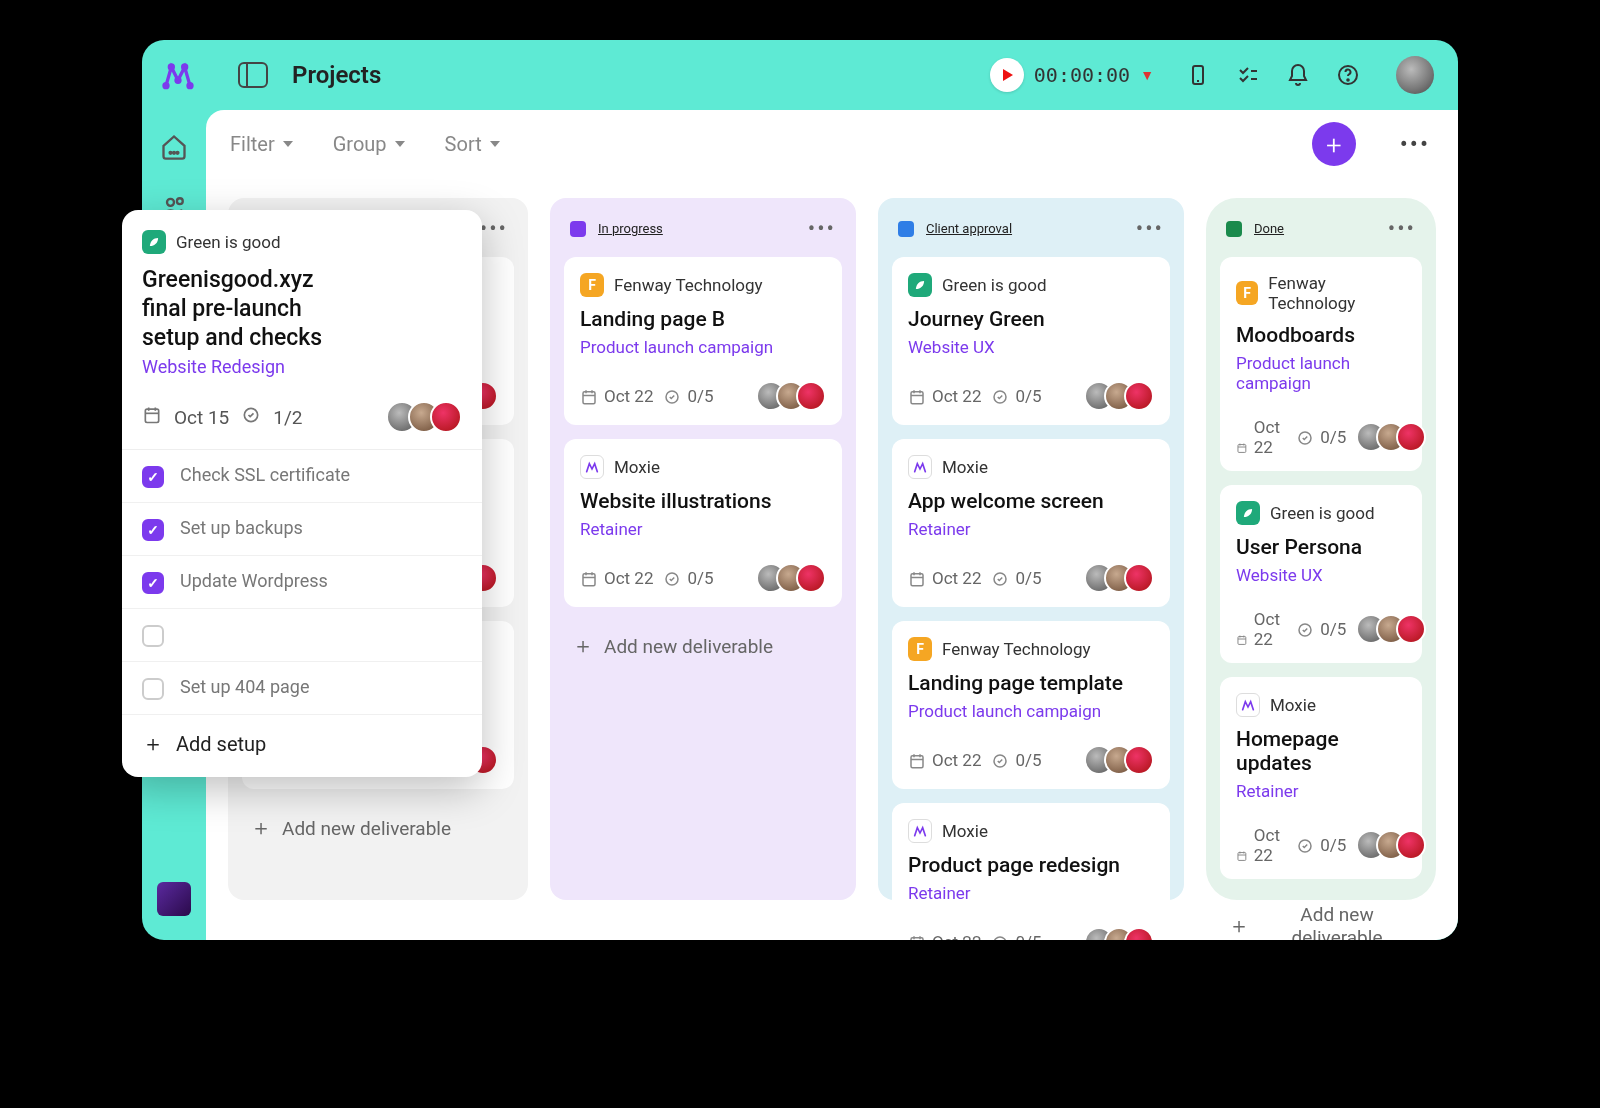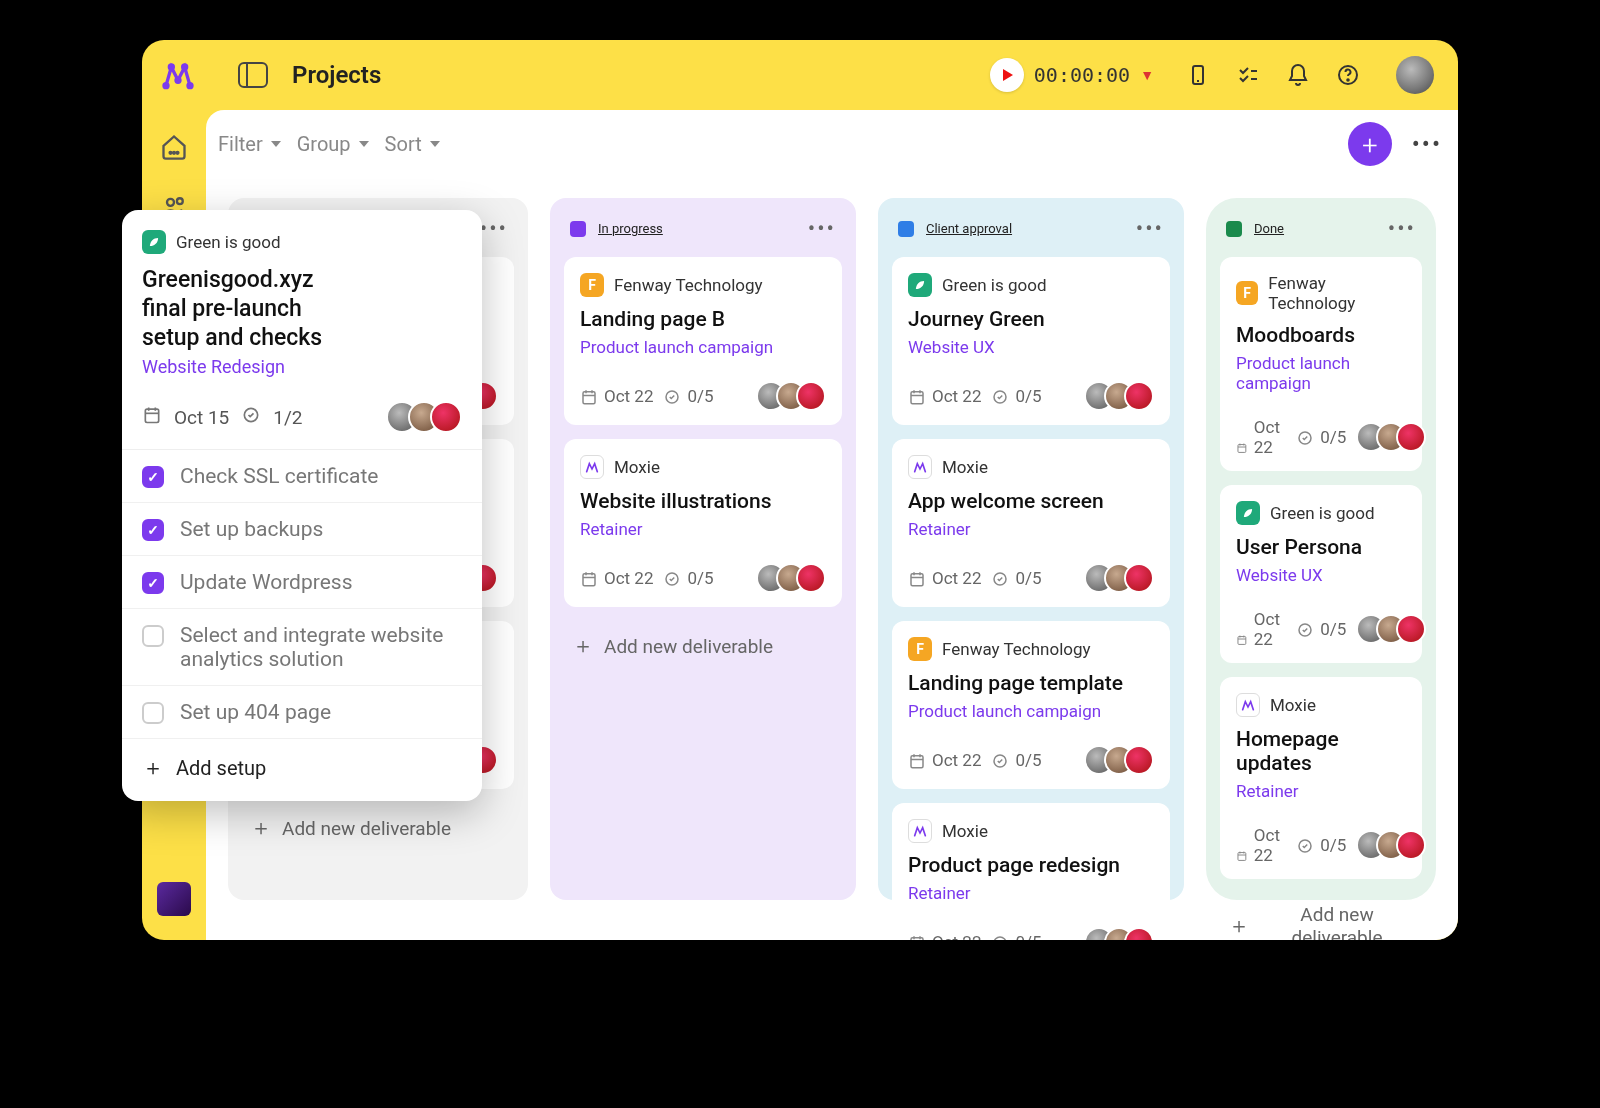--- a/index.html
+++ b/index.html
@@ -1,19 +1,19 @@
 <!DOCTYPE html>
 <html><head>
 <meta charset="utf-8">
 <style>
   * { box-sizing: border-box; margin: 0; padding: 0; font-family: -apple-system, BlinkMacSystemFont, "Segoe UI", Roboto, Helvetica, Arial, sans-serif; }
   body { background: #000; padding: 40px 20px 20px 20px; }
   .app-shell { width: 1316px; height: 900px; margin: 0 auto; position: relative; }
   .window {
-    position: absolute; inset: 0; background: #fde047; border-radius: 22px; overflow: hidden;
+    position: absolute; inset: 0; background: #5eead4; border-radius: 22px; overflow: hidden;
     display: flex; flex-direction: column; box-shadow: 0 10px 40px rgba(0,0,0,.5);
   }
   
   .topbar { height: 70px; display: flex; align-items: center; padding: 0 24px 0 16px; }
   .logo { width: 40px; height: 40px; display:flex; align-items:center; justify-content:center; color:#7C3AED; font-size:28px; font-weight:800; }
   .logo svg { width: 32px; height: 32px; }
   .panel-toggle { margin-left: 40px; width: 30px; height: 26px; border:2px solid #444; border-radius:6px; position:relative; background:none; cursor:pointer; }
   .panel-toggle::before { content:""; position:absolute; left:6px; top:0; bottom:0; width:2px; background:#444; }
   .page-title { margin-left: 24px; font-size: 24px; font-weight: 600; color:#222; }
   .spacer { flex:1; }
@@ -28,21 +28,21 @@
   .avatar-me { width:38px; height:38px; border-radius:50%; background:radial-gradient(circle at 40% 35%, #bbb 0%, #777 60%, #444 100%); margin-left:10px; }
 
   
   .body { flex:1; display:flex; overflow:hidden; }
   .side-rail { width:64px; display:flex; flex-direction:column; align-items:center; padding-top:20px; gap:24px; }
   .rail-btn { width:36px; height:36px; background:none; border:none; cursor:pointer; color:#555; }
   .rail-btn svg { width:28px; height:28px; }
   .rail-end { margin-top:auto; width:34px; height:34px; border-radius:6px; background:linear-gradient(135deg,#5b2aa0,#2a0a4a); margin-bottom:24px; }
 
   .main { flex:1; background:#fff; border-top-left-radius:18px; display:flex; flex-direction:column; overflow:hidden; }
-  .toolbar { height:68px; display:flex; align-items:center; padding:0 12px; gap:16px; border-bottom:1px solid transparent; }
+  .toolbar { height:68px; display:flex; align-items:center; padding:0 24px; gap:40px; border-bottom:1px solid transparent; }
   .tool-drop { background:none; border:none; cursor:pointer; font-size:20px; color:#888; display:flex; align-items:center; gap:8px; }
   .caret { width:0; height:0; border-left:5px solid transparent; border-right:5px solid transparent; border-top:6px solid #888; }
   .toolbar .spacer { flex:1; }
   .fab { width:44px; height:44px; border-radius:50%; background:#7C3AED; color:#fff; font-size:26px; line-height:1; border:none; cursor:pointer; display:flex; align-items:center; justify-content:center; }
   .overflow { background:none; border:none; cursor:pointer; font-size:24px; color:#444; padding:0 4px; letter-spacing:2px; }
 
   
   .board { flex:1; display:flex; gap:22px; padding:20px 22px 40px 22px; overflow:hidden; }
   .column { border-radius:16px; padding:14px; display:flex; flex-direction:column; gap:14px; min-width:0; }
   .column.todo { background:#f2f2f2; width:300px; flex:0 0 300px; }
@@ -83,21 +83,21 @@
   }
   .popover .px { padding-left:20px; padding-right:20px; }
   .pop-client { display:flex; align-items:center; gap:10px; font-size:17px; color:#333; }
   .pop-title { font-size:23px; line-height:1.25; color:#111; margin-top:12px; font-weight:500; max-width:260px; }
   .pop-proj { font-size:18px; color:#7C3AED; margin-top:4px; }
   .pop-meta { display:flex; align-items:center; gap:12px; margin-top:24px; font-size:19px; color:#555; }
   .pop-meta svg { width:20px; height:20px; }
   .pop-avatars { margin-left:auto; display:flex; }
   .pop-avatars span { width:32px; height:32px; border-radius:50%; border:2px solid #fff; margin-left:-10px; }
   .tasks { margin-top:16px; border-top:1px solid #eee; }
-  .task { display:flex; align-items:flex-start; gap:16px; padding:14px 20px; border-bottom:1px solid #f0f0f0; font-size:21px; color:#777; }
+  .task { display:flex; align-items:flex-start; gap:16px; padding:14px 20px; border-bottom:1px solid #f0f0f0; font-size:18px; color:#777; }
   .chk { width:22px; height:22px; border-radius:6px; flex:0 0 22px; border:2px solid #ccc; margin-top:2px; display:flex; align-items:center; justify-content:center; color:#fff; }
   .chk.done { background:#7C3AED; border-color:#7C3AED; }
   .chk.done::after { content:"✓"; font-size:14px; font-weight:800; }
   .add-task { display:flex; align-items:center; gap:12px; padding:14px 20px 18px 20px; font-size:20px; color:#222; background:none; border:none; cursor:pointer; width:100%; justify-content:flex-start; }
 
 </style>
 </head>
 <body>
 
 <div class="app-shell">
@@ -616,21 +616,20 @@
         <div class="task">
           <span class="chk done"></span>
           <span>Set up backups</span>
         </div>
         <div class="task">
           <span class="chk done"></span>
           <span>Update Wordpress</span>
         </div>
         <div class="task">
           <span class="chk "></span>
-          <span>Select and integrate website analytics solution</span>
         </div>
         <div class="task">
           <span class="chk "></span>
           <span>Set up 404 page</span>
         </div>
       </div>
     <button class="add-task">
         <span class="plus">＋</span>
         <span>Add setup</span>
       </button>

